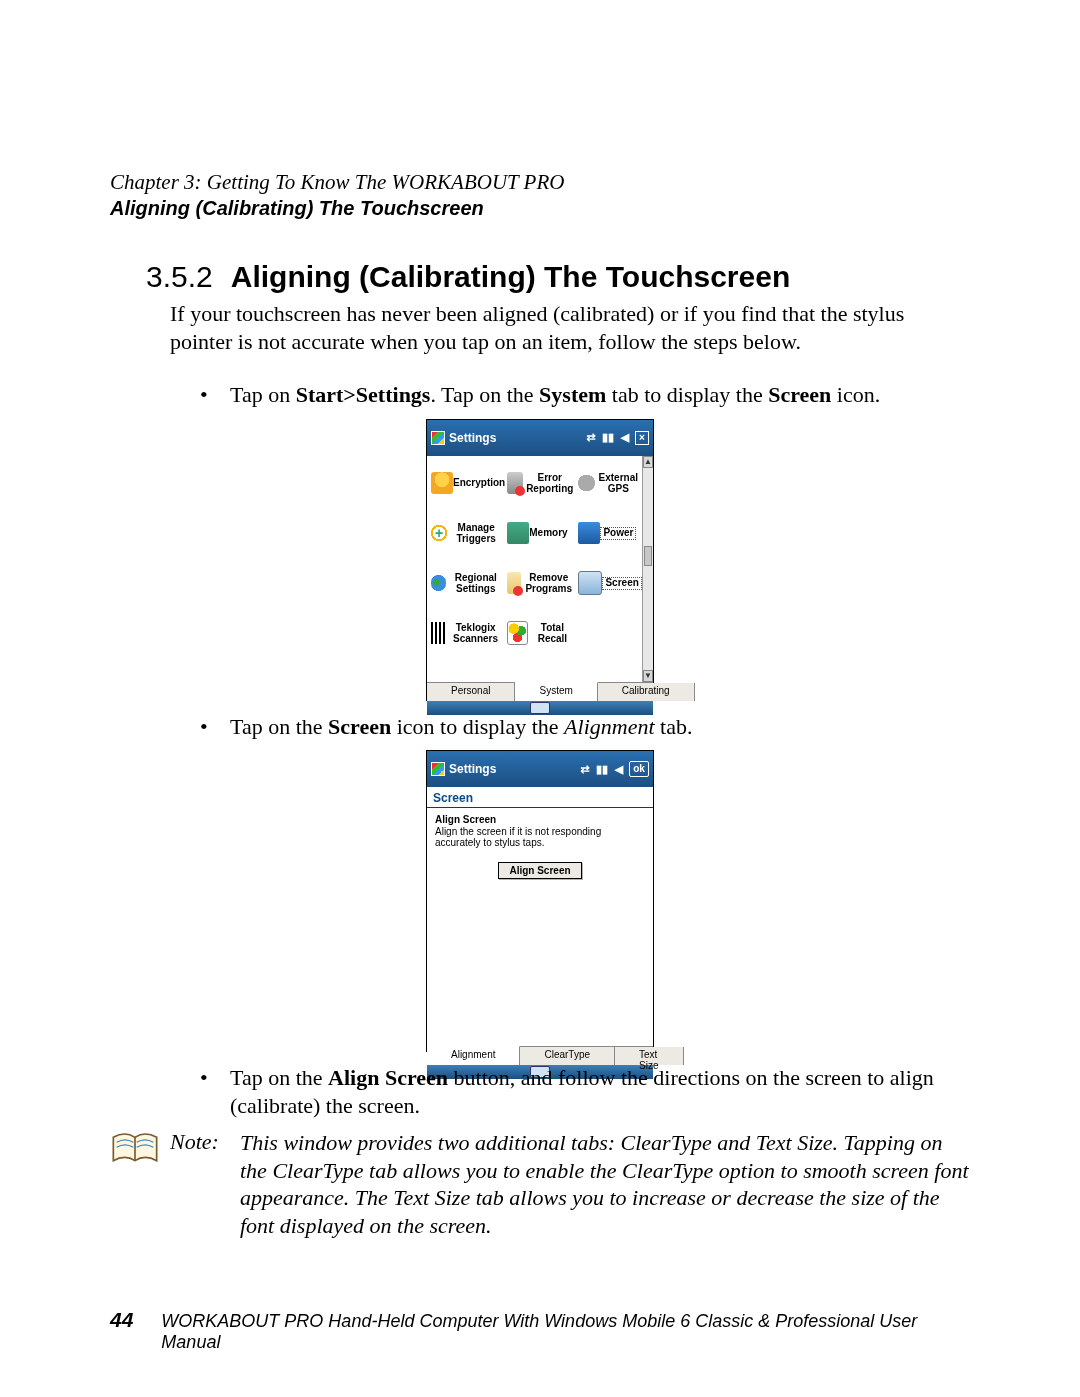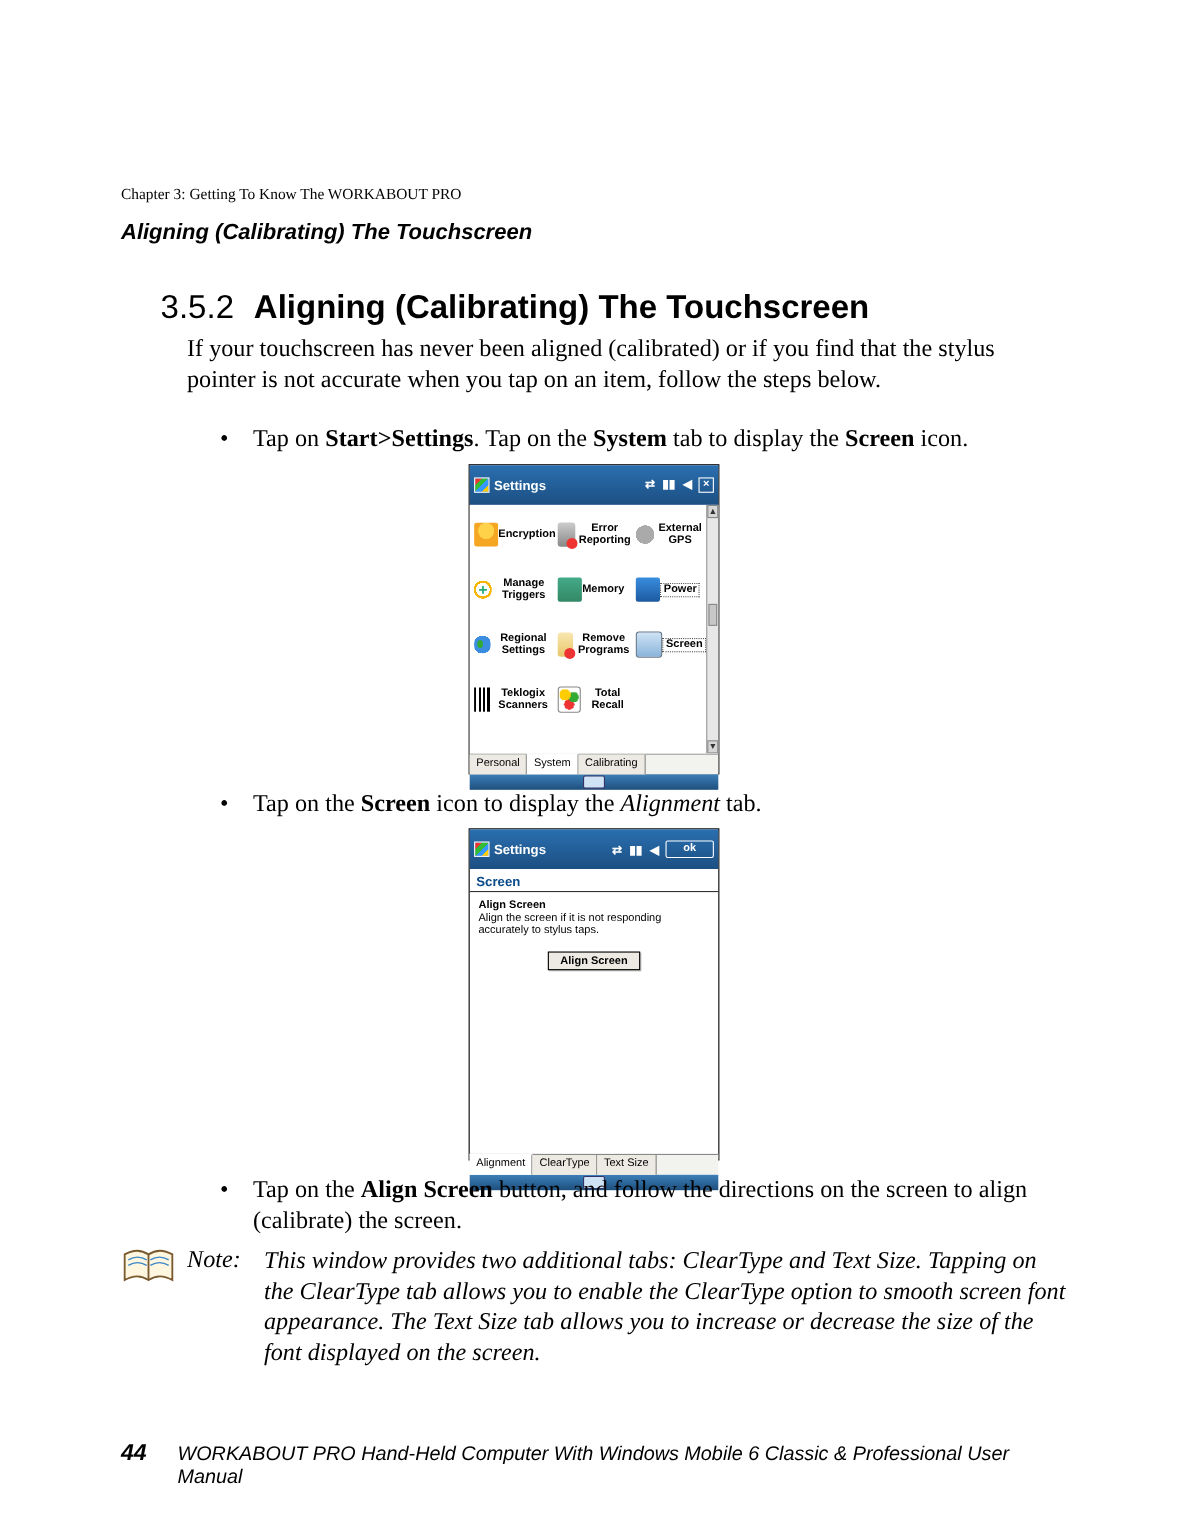--- a/index.html
+++ b/index.html
@@ -1,45 +1,45 @@
 <!DOCTYPE html>
 <html><head>
 <meta charset="utf-8">
 <style>
   html,body{margin:0;padding:0;background:#fff;font-family:"Times New Roman",Times,serif;color:#000}
   .page{width:1080px;height:1397px;position:relative;box-sizing:border-box;padding:170px 110px 60px 110px}
-  .chapter-line{font-size:14px;margin-bottom:14px}
+  .chapter-line{font-style:italic;font-size:21px;margin-bottom:2px}
   .subtitle-line{font-style:italic;font-weight:bold;font-family:Arial,Helvetica,sans-serif;font-size:20px;margin-bottom:40px}
   .section-heading{font-family:Arial,Helvetica,sans-serif;font-size:30px;letter-spacing:0;margin:0 0 6px 36px}
   .section-heading .secnum{margin-right:18px;font-weight:400}
   .body-text{font-size:22px;line-height:1.25;margin:0 0 26px 60px}
   ul.bullets{list-style:none;margin:0 0 10px 60px;padding:0}
   ul.bullets li{position:relative;padding-left:60px;font-size:22px;line-height:1.25;margin:6px 0}
   ul.bullets li::before{content:"•";position:absolute;left:30px;top:0;font-size:22px}
   .ss{display:block;margin:6px auto 12px auto;border:1px solid #000;background:#fff;font-family:Tahoma,Arial,sans-serif;font-size:11px;color:#000}
   .ss1{width:226px;height:280px}
   .ss2{width:226px;height:300px}
   .titlebar{height:36px;background:linear-gradient(to bottom,#2a6fb0,#1c4f82);color:#fff;display:flex;align-items:center;padding:0 4px;font-weight:bold;font-size:12px}
   .titlebar .flag{width:14px;height:14px;background:linear-gradient(135deg,#e33 0 25%,#3b3 25% 50%,#39f 50% 75%,#fc0 75% 100%);margin-right:4px;border:1px solid #fff;box-sizing:border-box}
   .titlebar .spacer{flex:1}
   .tb-icon{width:14px;height:14px;margin-left:3px;display:flex;align-items:center;justify-content:center;font-size:11px;color:#fff}
-  .tb-ok{border:1px solid #fff;border-radius:2px;padding:0 14px;font-size:10px;line-height:12px}
+  .tb-ok{border:1px solid #fff;border-radius:2px;padding:0 2px;font-size:10px;line-height:12px}
   .tb-x{border:1px solid #fff;width:12px;height:12px;display:flex;align-items:center;justify-content:center;font-size:10px;line-height:10px}
   .ss-body{position:relative;height:226px;background:#fff;overflow:hidden}
   .icon-grid{display:grid;grid-template-columns:repeat(3,1fr);width:210px;padding:4px 2px 0 4px;row-gap:2px;column-gap:2px}
   .app-icon{display:flex;flex-direction:row;align-items:center;justify-content:flex-start;height:48px}
   .app-icon .ico{width:22px;height:22px;margin-bottom:1px}
   .app-icon .lbl{font-size:10px;font-weight:bold;text-align:center;line-height:1.05}
   .app-icon.sel .lbl{color:#000}
   .app-icon .boxsel{border:1px dotted #555;padding:0 2px}
   .scrollbar{position:absolute;right:0;top:0;bottom:0;width:10px;background:#e7e7e7;border-left:1px solid #999}
   .scrollbar .arr{height:12px;background:#d7d7d7;border:1px solid #888;box-sizing:border-box;font-size:8px;display:flex;align-items:center;justify-content:center;color:#333}
   .scrollbar .thumb{position:absolute;left:1px;right:1px;top:90px;height:20px;background:#c7c7c7;border:1px solid #888;box-sizing:border-box}
   .bottom-tabs{display:flex;height:18px;border-top:1px solid #888;background:#f2f2ee}
-  .bottom-tabs .tab{padding:2px 6px;font-size:10px;border-right:1px solid #888;background:#eceae2}
+  .bottom-tabs .tab{padding:2px 24px;font-size:10px;border-right:1px solid #888;background:#eceae2}
   .bottom-tabs .tab.active{background:#fff;border-top:1px solid #fff;margin-top:-1px}
   .taskbar{height:14px;background:linear-gradient(to bottom,#3d7fb8,#1d4f7d);display:flex;align-items:center;justify-content:center}
   .taskbar .kb{width:18px;height:10px;background:#cfe3f5;border:1px solid #336;border-radius:2px}
   .screen-heading{font-weight:bold;color:#0a4a8a;font-size:12px;padding:4px 6px 0 6px}
   .align-block{padding:4px 8px}
   .align-block .h{font-weight:bold;font-size:10px}
   .align-block .d{font-size:10px;line-height:1.1;margin-top:1px}
   .align-btn{display:block;margin:14px auto 0 auto;border:1px solid #000;background:#eceae2;font-size:10px;font-weight:bold;padding:2px 10px;box-shadow:1px 1px 0 rgba(0,0,0,.3)}
   .note-row{display:flex;align-items:flex-start;margin-top:8px}
   .book-icon{width:50px;height:40px;margin-right:10px;flex:0 0 50px}

